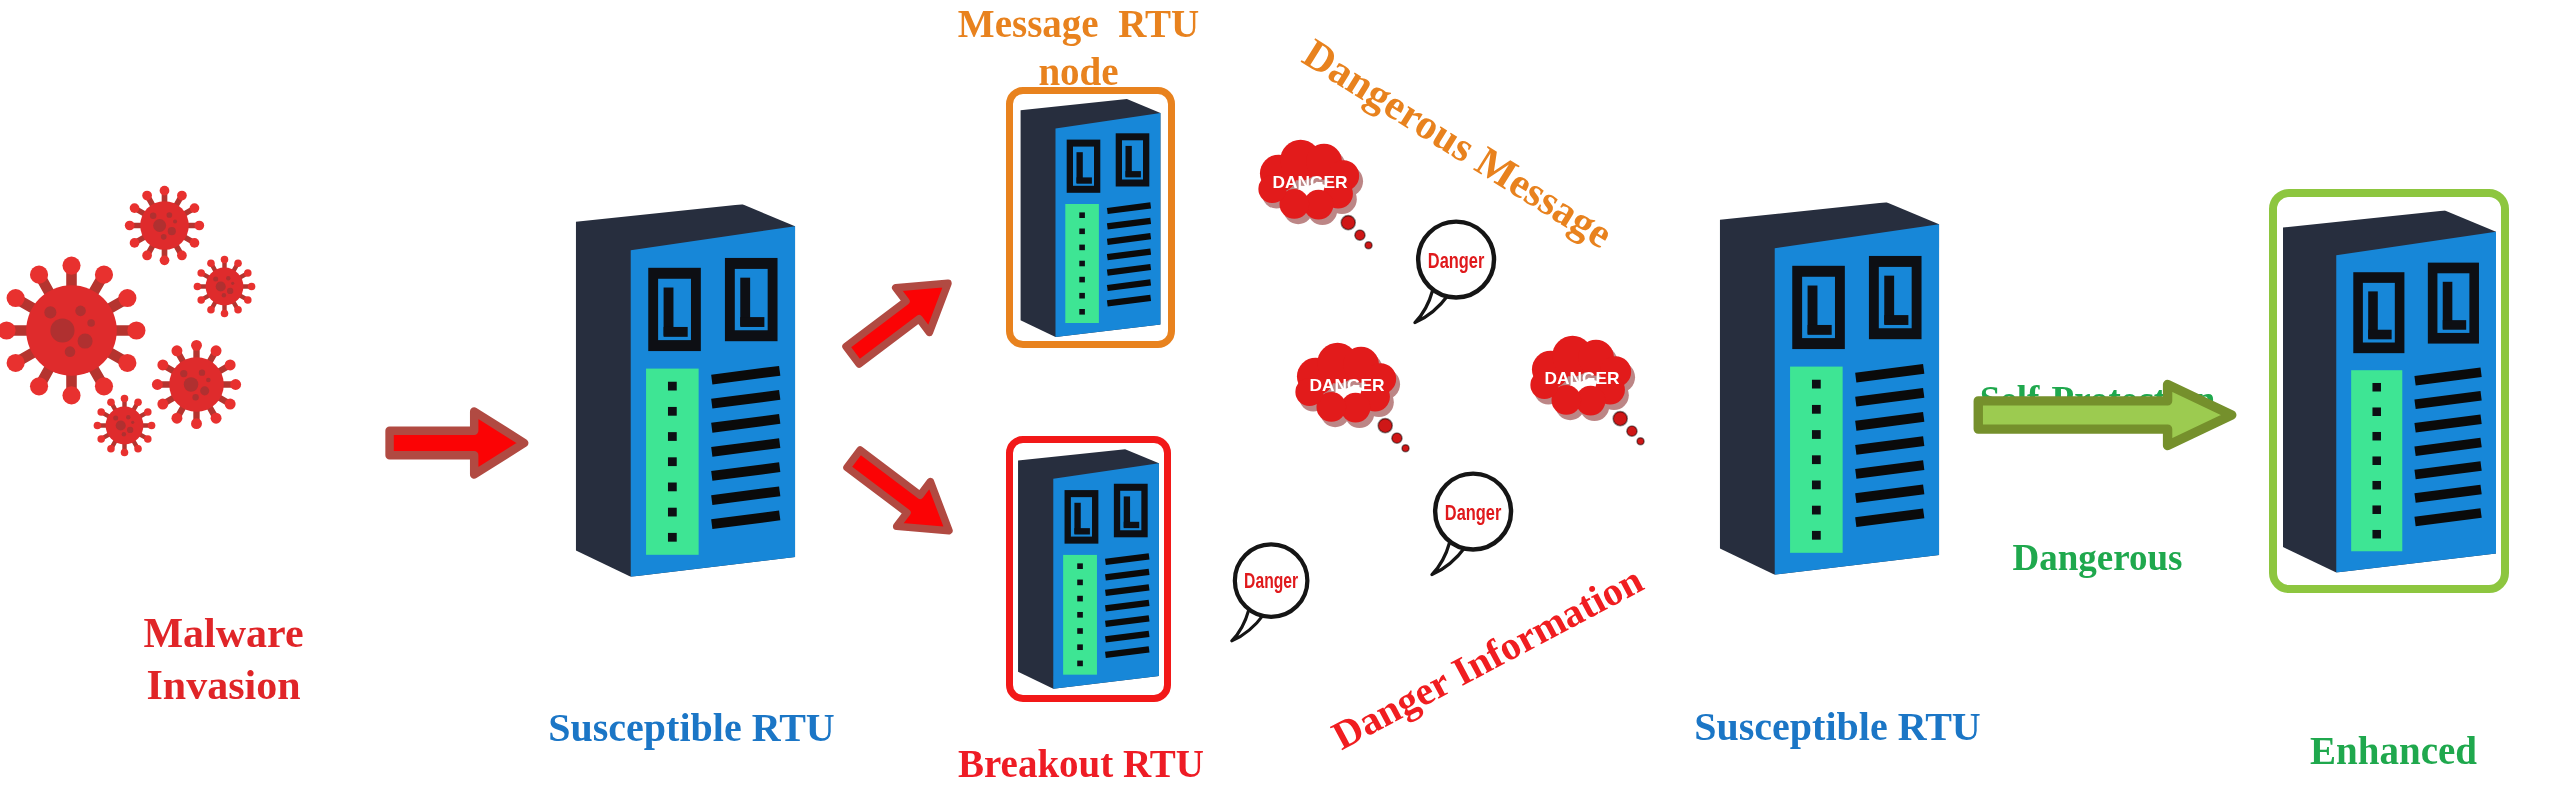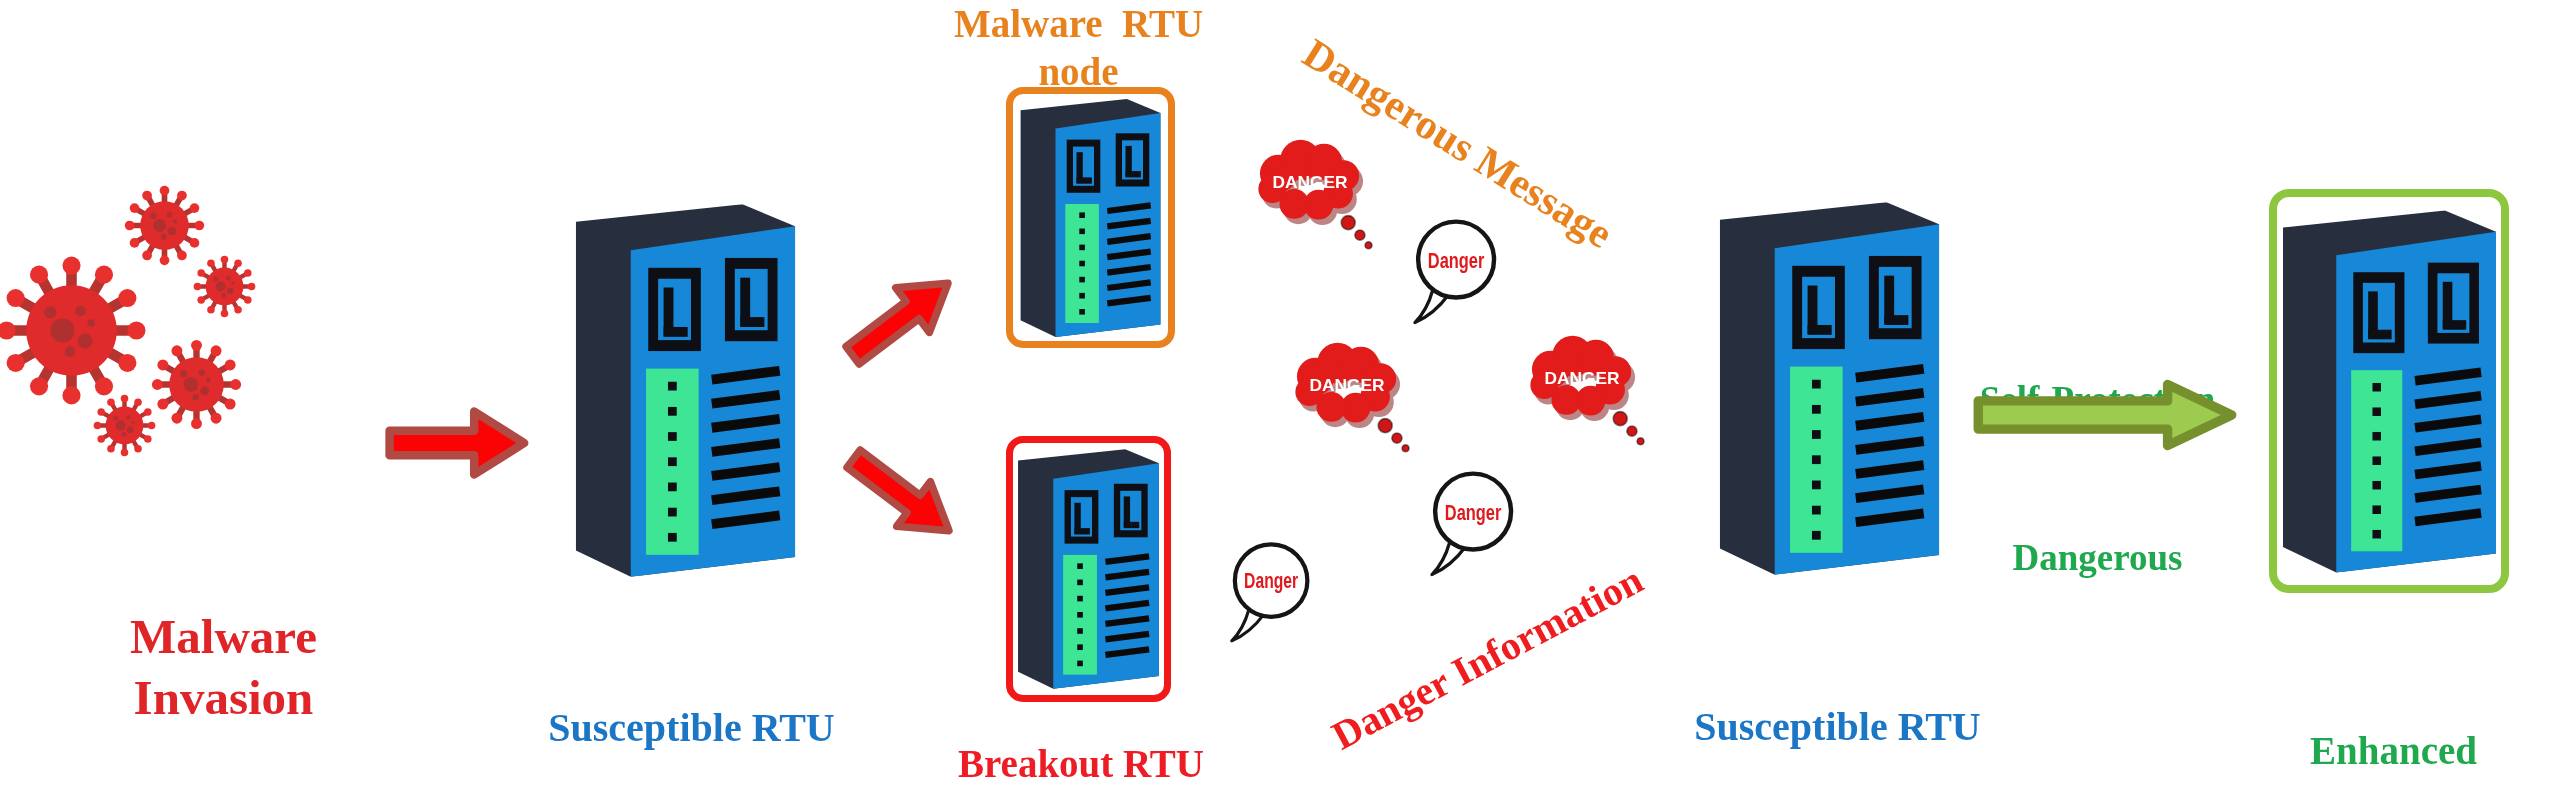--- a/index.html
+++ b/index.html
@@ -177,42 +177,42 @@
     <svg class="abs" style="left:193px;top:255px" width="63" height="63" viewBox="0 0 82 82">
         <use href="#sym-virus"></use>
       </svg>
     <svg class="abs" style="left:151px;top:339px" width="91" height="91" viewBox="0 0 118 118">
         <use href="#sym-virus"></use>
       </svg>
     <svg class="abs" style="left:93px;top:394px" width="63" height="63" viewBox="0 0 82 82">
         <use href="#sym-virus"></use>
       </svg>
   </div>
-  <div class="caption cap-red" style="left:69px;top:607px;width:309px;font-size:49px">Malware Invasion</div>
+  <div class="caption cap-red" style="left:69px;top:607px;width:309px;font-size:42px">Malware Invasion</div>
 
   <svg class="abs arrow-red" style="left:383px;top:403px" width="147" height="80" viewBox="0 0 190 104">
       <use href="#sym-arrow"></use>
     </svg>
 
   <svg class="abs" style="left:575px;top:204px" width="221" height="373" viewBox="0 0 286 482">
       <use href="#sym-server"></use>
     </svg>
   <div class="caption cap-blue" style="left:537px;top:604px;width:309px;font-size:40px">
     <div>Susceptible RTU</div>
     
   </div>
 
   <svg class="abs arrow-red" style="left:812px;top:284px;transform:rotate(-37deg)" width="176" height="71" viewBox="0 0 228 92">
       <use href="#sym-arrow"></use>
     </svg>
   <svg class="abs arrow-red" style="left:813px;top:459px;transform:rotate(37deg)" width="176" height="71" viewBox="0 0 228 92">
       <use href="#sym-arrow"></use>
     </svg>
 
-  <div class="caption cap-orange" style="left:924px;top:0;width:309px;font-size:39px">Malware  RTU node</div>
+  <div class="caption cap-orange" style="left:924px;top:0;width:309px;font-size:39px">Message  RTU node</div>
   <div class="node-box box-orange" style="left:1006px;top:87px;width:155px;height:247px">
     <svg width="141" height="238" viewBox="0 0 182 308">
         <use href="#sym-server"></use>
       </svg>
   </div>
 
   <div class="node-box box-red" style="left:1006px;top:436px;width:151px;height:252px">
     <svg width="141" height="240" viewBox="0 0 182 310">
         <use href="#sym-server"></use>
       </svg>

